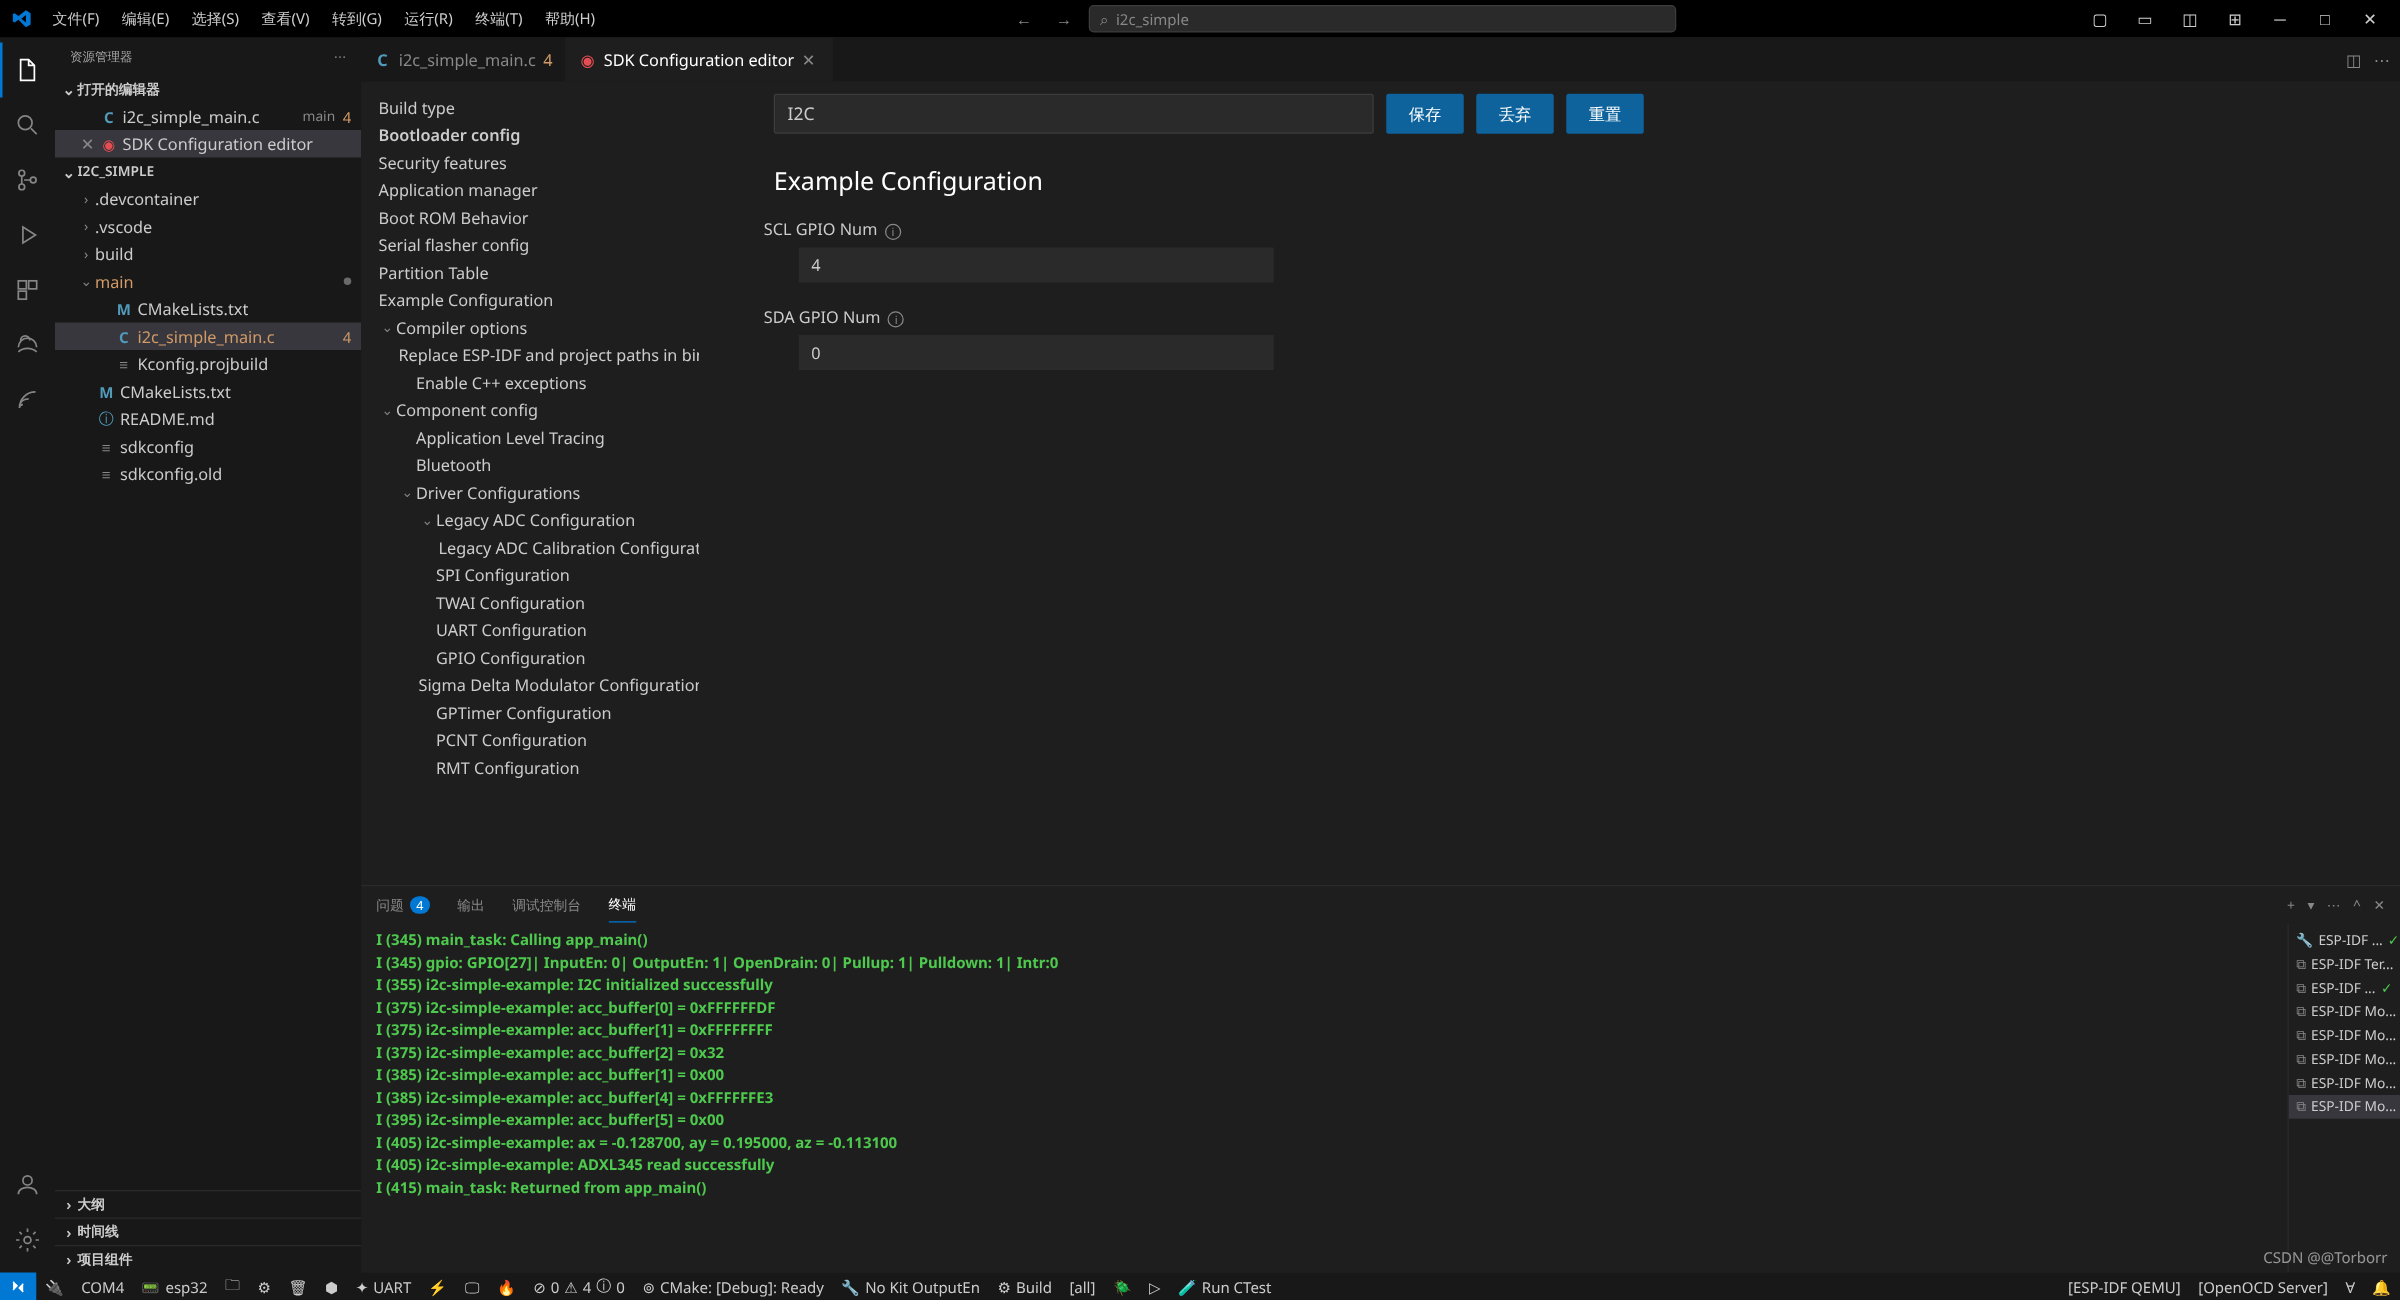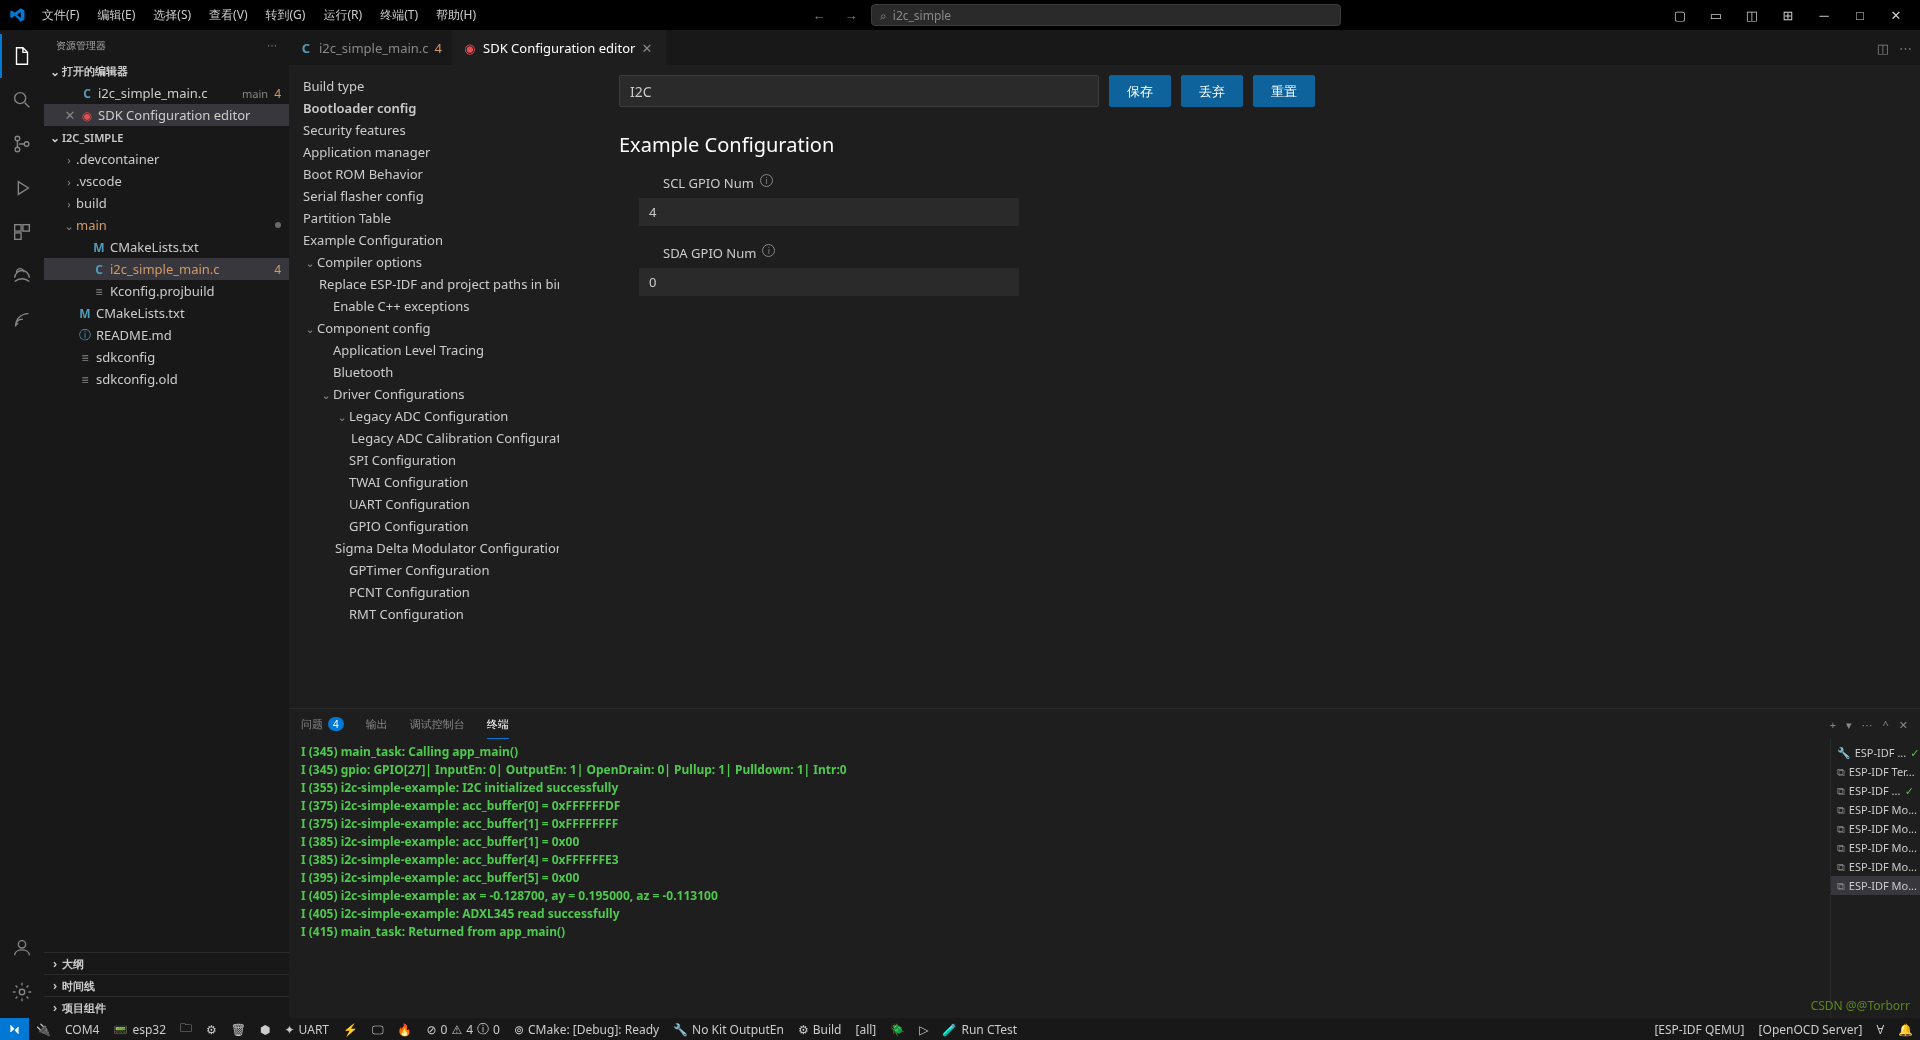--- a/index.html
+++ b/index.html
@@ -63,21 +63,21 @@
 .sdk-editor { flex: 1; display: flex; min-height: 0; }
 .sdk-left-nav { width: 270px; padding: 10px 14px; overflow: auto; font-size: 13px; }
 .sdk-nav-item { padding: 2px 0; color: #cccccc; cursor: pointer; white-space: nowrap; display:flex; align-items:center; }
 .sdk-nav-item.bold { font-weight: 600; }
 .sdk-nav-item .chev { width:14px; text-align:center; font-size:11px; color:#888;}
 .sdk-right-pane { flex: 1; padding: 10px 20px 10px 0; overflow: hidden; }
 .sdk-toolbar { display: flex; gap: 10px; margin-bottom: 24px; padding-left: 60px; }
 .sdk-search { flex: 1; max-width: 480px; height: 32px; background: #2a2a2a; border: 1px solid #3c3c3c; color: #ccc; padding: 0 10px; font-size: 14px; border-radius: 2px; }
 .sdk-btn { height: 32px; padding: 0 18px; background: #0e639c; color: #fff; border: none; font-size: 13px; cursor: pointer; border-radius: 2px; }
 .sdk-heading { font-size: 20px; font-weight: 400; color: #fff; margin-bottom: 16px; margin-left:60px; }
-.sdk-field-label { font-size: 13px; color: #cccccc; margin-bottom: 6px; display: flex; align-items: flex-start; gap: 6px; margin-left:104px; }
+.sdk-field-label { font-size: 13px; color: #cccccc; margin-bottom: 6px; display: flex; align-items: flex-end; gap: 6px; margin-left:52px; }
 .sdk-field-input { width: 380px; height: 28px; background: #2a2a2a; border: none; color: #ccc; padding: 0 10px; font-size: 13px; margin-bottom: 18px; margin-left:80px; }
 .info-icon { width: 13px; height: 13px; border: 1px solid #888; border-radius: 50%; display: inline-flex; align-items: center; justify-content: center; font-size: 9px; color: #888; }
 
 
 .panel { height: 310px; background: #1e1e1e; border-top: 1px solid #2a2a2a; display: flex; flex-direction: column; }
 .panel-tabs { height: 30px; display: flex; align-items: center; padding: 0 12px; gap: 22px; font-size: 11px; }
 .panel-tab { color: #888; cursor: pointer; padding: 6px 0; display:flex; align-items:center; gap:5px;}
 .panel-tab.active { color: #fff; border-bottom: 1px solid #0078d4; }
 .panel-tab .count-badge { background:#0078d4; color:#fff; border-radius:8px; padding:0 5px; font-size:10px; line-height:14px;}
 .panel-tabs .right-actions { margin-left: auto; display: flex; gap: 10px; color: #888; }
@@ -89,21 +89,21 @@
 .term-item.active { background: #37373d; }
 .term-item .ticon { color:#888; }
 .term-item .check { margin-left:auto; color:#4ec94e;}
 
 
 .statusbar { height: 22px; background: #181818; color: #cccccc; display: flex; align-items: center; font-size: 12px; padding: 0; }
 .statusbar .sb-item { padding: 0 7px; height: 100%; display: flex; align-items: center; gap: 4px; cursor: pointer; }
 .statusbar .sb-left { display: flex; align-items: center; height:100%;}
 .statusbar .sb-right { margin-left: auto; display: flex; align-items: center; height:100%;}
 .statusbar .sb-remote { background: #0078d4; color: #fff; padding: 0 8px; }
-.watermark { position: absolute; right: 10px; bottom: 26px; font-size: 12px; color: #84cc16; opacity: .6; pointer-events:none;}
+.watermark { position: absolute; right: 10px; bottom: 26px; font-size: 12px; color: #e5e5e5; opacity: .6; pointer-events:none;}
 
 svg { display: block; }
 </style>
 </head>
 <body>
 
 <div class="titlebar">
   <span class="logo">
     <svg viewBox="0 0 24 24" width="18" height="18">
         <path fill="#0078d4" d="M17 3l5 3v12l-5 3-8-8-4 3-2-1V7l2-1 4 3 8-6zm0 5l-5 4 5 4V8z"></path>
@@ -441,20 +441,21 @@
       </div>
       <div class="panel-body">
         <div class="terminal-output" id="terminal-output">
             <div>I (345) main_task: Calling app_main()</div>
             <div>I (345) gpio: GPIO[27]| InputEn: 0| OutputEn: 1| OpenDrain: 0| Pullup: 1| Pulldown: 1| Intr:0</div>
             <div>I (355) i2c-simple-example: I2C initialized successfully</div>
             <div>I (375) i2c-simple-example: acc_buffer[0] = 0xFFFFFFDF</div>
             <div></div>
             <div>I (375) i2c-simple-example: acc_buffer[1] = 0xFFFFFFFF</div>
             <div></div>
+            <div>I (375) i2c-simple-example: acc_buffer[2] = 0x32</div>
             <div></div>
             <div>I (385) i2c-simple-example: acc_buffer[1] = 0x00</div>
             <div></div>
             <div>I (385) i2c-simple-example: acc_buffer[4] = 0xFFFFFFE3</div>
             <div></div>
             <div>I (395) i2c-simple-example: acc_buffer[5] = 0x00</div>
             <div></div>
             <div>I (405) i2c-simple-example: ax = -0.128700, ay = 0.195000, az = -0.113100</div>
             <div></div>
             <div>I (405) i2c-simple-example: ADXL345 read successfully</div>

